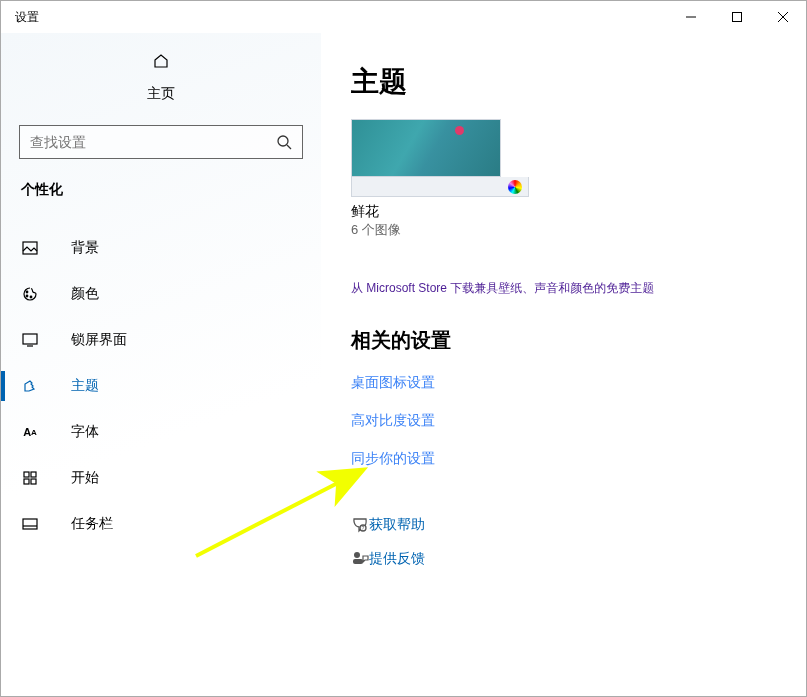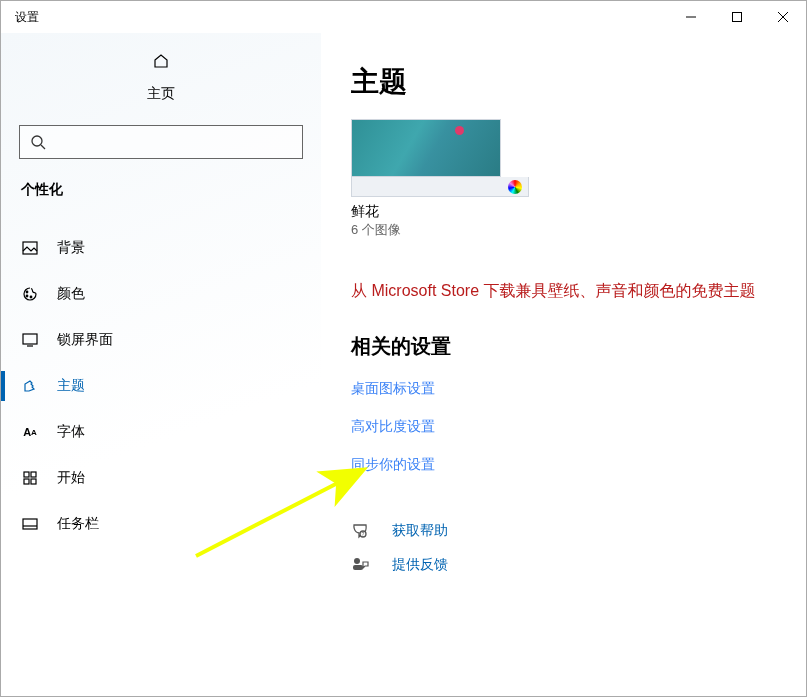--- a/index.html
+++ b/index.html
@@ -58,21 +58,21 @@
   }
   .searchbox .sicon { width: 16px; height:16px; }
   .section-label {
     padding: 2px 20px 16px 20px;
     font-weight: 700;
     font-size: 14px;
     font-family: Liberation Mono, monospace;
   }
   .navlist { list-style: none; padding-top: 10px; }
   .navlist li {
-    display: flex; align-items: center; gap: 18px;
+    display: flex; align-items: center; gap: 32px;
     padding: 14px 20px;
     cursor: default;
     position: relative;
   }
   .navlist li .icon { width: 18px; display:flex; justify-content:center; align-items:center; }
   .navlist li.active::before {
     content: "";
     position: absolute;
     left: 0; top: 8px; bottom: 8px; width: 4px;
     background: #0063b1;
@@ -101,28 +101,28 @@
     background:#eef1f5; display:flex; justify-content:flex-end; align-items:center;
     padding-right:6px;
   }
   .colorwheel{
     width:14px;height:14px;border-radius:50%;
     background: conic-gradient(red,orange,yellow,green,cyan,blue,violet,red);
   }
   .theme-name { margin-top:6px; font-size:14px; }
   .theme-sub { font-size:13px; color:#666; }
   .main h2 { font-size: 20px; font-weight: 600; margin-top: 30px; margin-bottom: 10px; }
-  .main .desc { font-size: 16px; color:#b91c1c; line-height:1.5; margin-bottom:10px;}
+  .main .desc { font-size: 12px; color:#4c1d95; line-height:1.5; margin-bottom:10px;}
   .linklist { list-style:none; }
   .linklist li {
     color:#3b82f6; font-size:14px; padding:10px 0; cursor:default;
   }
   .footer-links { margin-top:30px; }
   .footer-links .frow{
-    display:flex; align-items:flex-end; gap:23px; padding:8px 0; color:#0063b1;
+    display:flex; align-items:flex-end; gap:0; padding:8px 0; color:#0063b1;
   }
   .footer-links .frow .ficon{ width:18px; color:#555; display:flex; justify-content:center;}
   .arrow {
     position:absolute;
     left:185px; top:460px;
     pointer-events:none;
   }
 </style>
 </head>
 <body>
@@ -155,20 +155,21 @@
     <div class="home-row">
       <span class="icon">
         <svg width="16" height="16" viewBox="0 0 16 16" fill="none" stroke="#000" stroke-width="1.2">
           <path d="M2 7 L8 2 L14 7 V14 H2 Z"></path>
         </svg>
       </span>
       <span>主页</span>
     </div>
 
     <div class="searchbox">
+      <input type="text" placeholder="查找设置" style="">
       <span class="sicon">
         <svg width="16" height="16" viewBox="0 0 16 16" fill="none" stroke="#333" stroke-width="1.3">
           <circle cx="7" cy="7" r="5"></circle>
             <line x1="11" y1="11" x2="15" y2="15"></line>
         </svg>
       </span>
     </div>
 
     <div class="section-label">个性化</div>
 

